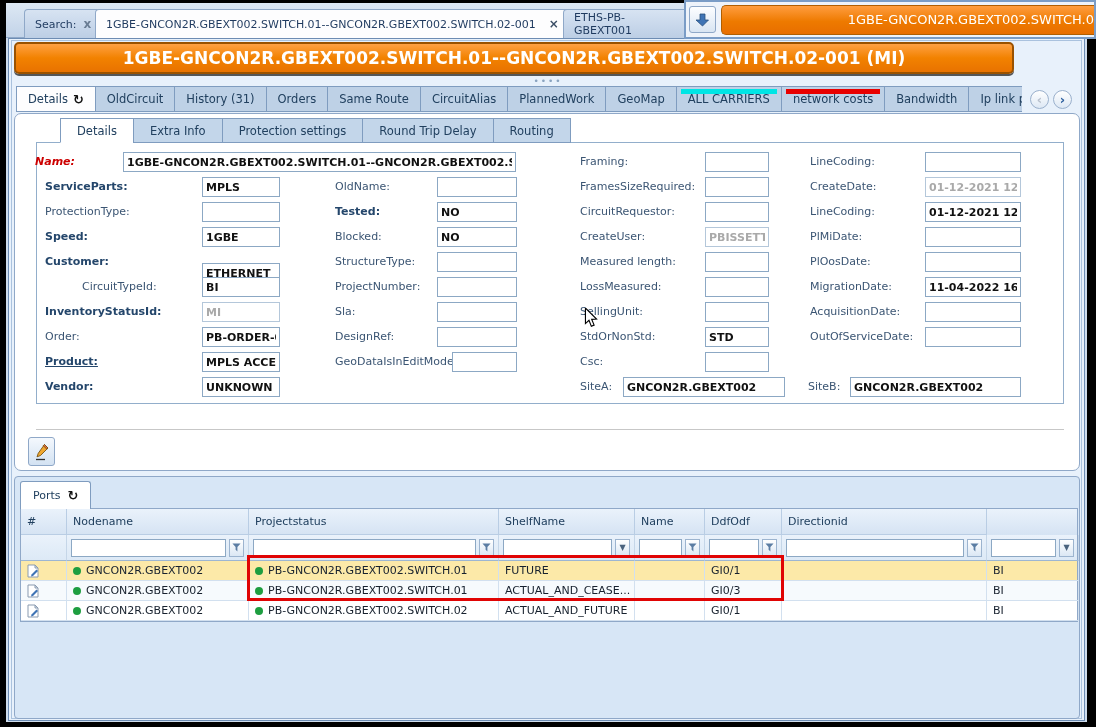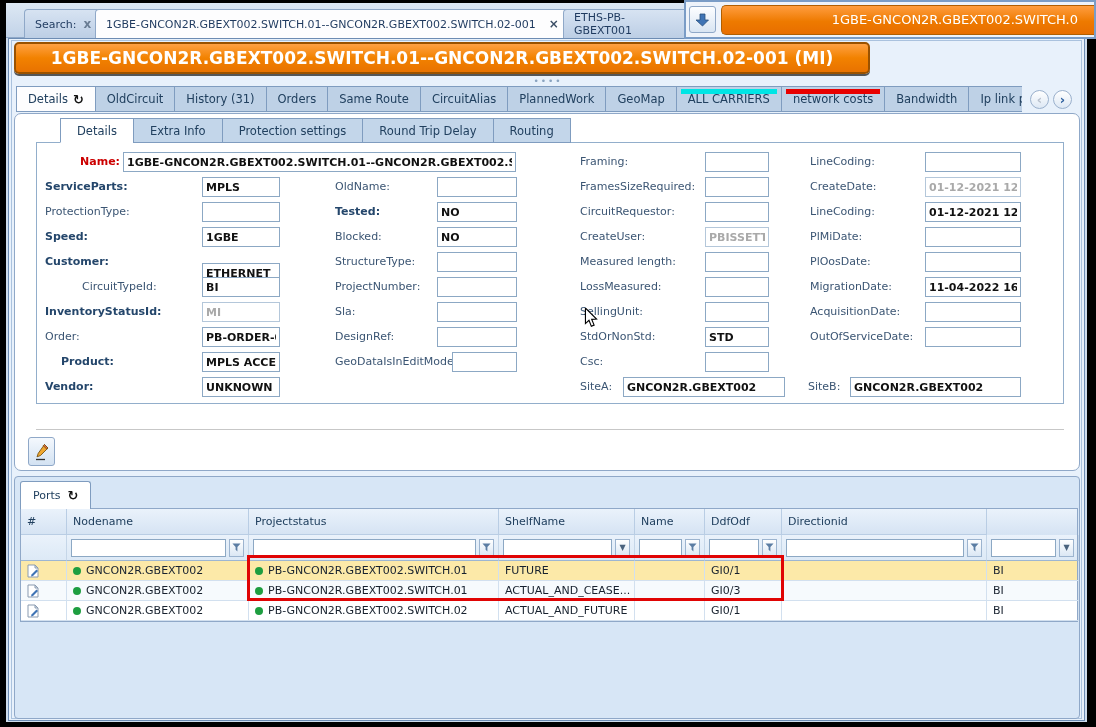--- a/index.html
+++ b/index.html
@@ -24,24 +24,24 @@
   .tclose { color:#6a7d94; font-weight:bold; font-size:12px; }
 
   
   .overlay { position:absolute; left:684px; top:0; width:412px; height:39px;
     background:#eef3fa; border:2px solid #7a9cc6; display:flex; align-items:center; z-index:30; }
   .ovl-btn { width:27px; height:27px; margin-left:3px; border:1px solid #8fa8c8; border-radius:3px;
     background:linear-gradient(#fdfeff,#d8e5f3); display:flex; align-items:center; justify-content:center; }
   .ovl-bar { flex:1; height:30px; margin:0 0 0 5px; border-radius:5px 0 0 5px;
     background:linear-gradient(#ff9d3f,#ee7a00 55%,#e86e00); border:1px solid #b05e00; border-right:none;
     color:#fff; font-size:13px; display:flex; align-items:center; justify-content:flex-end;
-    padding-right:16px; overflow:hidden; white-space:nowrap; }
-
-  
-  .titlebar { position:absolute; left:14px; top:42px; width:856px; height:32px; border-radius:5px;
+    padding-right:0; overflow:hidden; white-space:nowrap; }
+
+  
+  .titlebar { position:absolute; left:14px; top:42px; width:1000px; height:32px; border-radius:5px;
     background:linear-gradient(#ffa143,#f28200 50%,#e87200); border:2px solid #9a5200;
     box-shadow:0 2px 0 rgba(20,20,20,.7);
     color:#fff; font-size:17px; font-weight:bold; display:flex; align-items:center; justify-content:center;
     white-space:nowrap; overflow:hidden; }
   .splitdots { position:absolute; left:520px; top:76px; width:56px; text-align:center; color:#8aa4c0;
     font-size:9px; letter-spacing:2px; }
 
   
   .maintabs { position:absolute; left:16px; top:86px; width:1064px; height:27px; display:flex; }
   .mtab-clip { display:flex; width:1006px; overflow:hidden; }
@@ -203,37 +203,37 @@
   <div class="detailpanel"></div>
   <div class="innertabs">
     <div class="itab active">Details</div>
     <div class="itab">Extra Info</div>
     <div class="itab">Protection settings</div>
     <div class="itab">Round Trip Delay</div>
     <div class="itab">Routing</div>
   </div>
   <div class="fieldset"></div>
 
-  <div class="lbl req" style="left:45px;top:152px;width:75px;text-align:right;">Name:</div>
+  <div class="lbl req" style="left:35px;top:152px;width:75px;text-align:left;font-style:italic;">Name:</div>
   <input class="inp" style="left: 123px; top: 152px; width: 393px;" value="1GBE-GNCON2R.GBEXT002.SWITCH.01--GNCON2R.GBEXT002.SWITC">
   <div class="lbl b" style="left:45px;top:177px;">ServiceParts:</div>
   <input class="inp" style="left: 202px; top: 177px; width: 78px;" value="MPLS">
   <div class="lbl" style="left:45px;top:202px;">ProtectionType:</div>
   <input class="inp" style="left: 202px; top: 202px; width: 78px;" value="">
   <div class="lbl b" style="left:45px;top:227px;">Speed:</div>
   <input class="inp" style="left: 202px; top: 227px; width: 78px;" value="1GBE">
   <div class="lbl b" style="left:45px;top:252px;">Customer:</div>
   <input class="inp" style="left: 202px; top: 252px; width: 78px; margin-top: 11px;" value="ETHERNET">
   <div class="lbl" style="left:60px;top:277px;margin-left:22px;">CircuitTypeId:</div>
   <input class="inp" style="left: 202px; top: 277px; width: 78px;" value="BI">
   <div class="lbl b" style="left:45px;top:302px;">InventoryStatusId:</div>
   <input class="inp dis" style="left: 202px; top: 302px; width: 78px;" value="MI">
   <div class="lbl" style="left:45px;top:327px;">Order:</div>
   <input class="inp" style="left: 202px; top: 327px; width: 78px;" value="PB-ORDER-0">
-  <div class="lbl b" style="left:61px;top:352px;">Product:</div>
+  <div class="lbl b" style="left:45px;top:352px;text-decoration:underline;">Product:</div>
   <input class="inp" style="left: 202px; top: 352px; width: 78px;" value="MPLS ACCES">
   <div class="lbl b" style="left:45px;top:377px;">Vendor:</div>
   <input class="inp" style="left: 202px; top: 377px; width: 78px;" value="UNKNOWN">
 
   <div class="lbl" style="left:335px;top:177px;">OldName:</div>
   <input class="inp" style="left: 437px; top: 177px; width: 80px;" value="">
   <div class="lbl b" style="left:335px;top:202px;">Tested:</div>
   <input class="inp" style="left: 437px; top: 202px; width: 80px;" value="NO">
   <div class="lbl" style="left:335px;top:227px;">Blocked:</div>
   <input class="inp" style="left: 437px; top: 227px; width: 80px;" value="NO">

